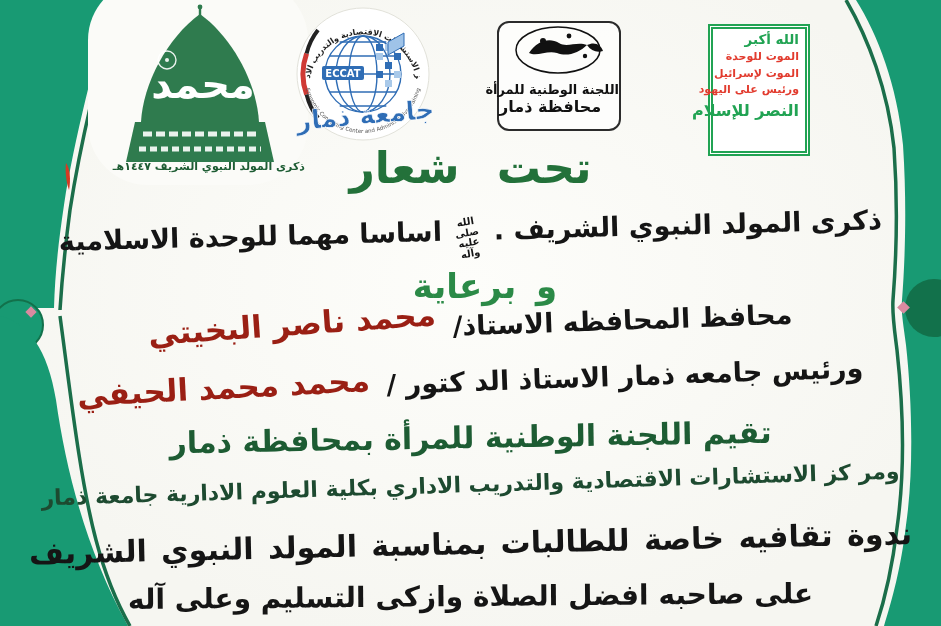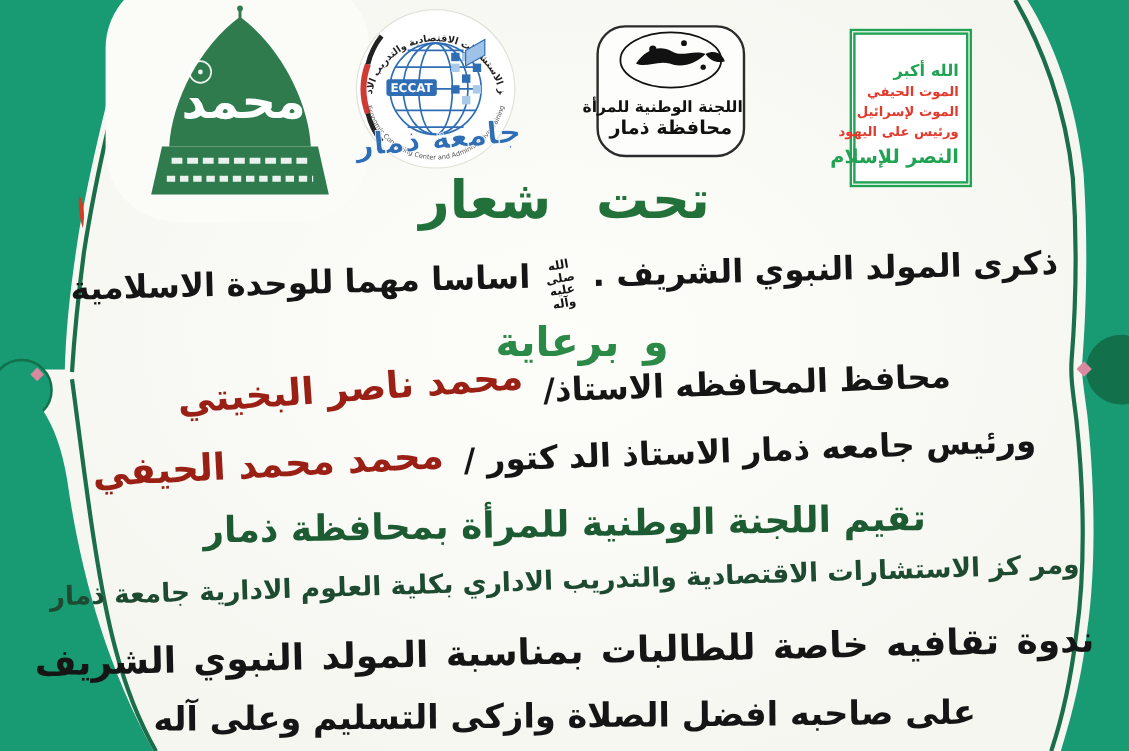--- a/index.html
+++ b/index.html
@@ -34,30 +34,30 @@
   
   .mosque-logo{position:absolute;left:95px;top:4px;width:210px;height:178px;}
   .mosque-caption{
     position:absolute;left:0;top:156px;width:210px;
     font-size:11px;font-weight:bold;color:var(--green-org);
     direction:rtl;white-space:nowrap;
   }
   .eccat-logo{position:absolute;left:288px;top:4px;width:150px;height:150px;}
   .women-logo{
     position:absolute;left:497px;top:21px;width:124px;height:110px;
-    border:2.5px solid #2b2b2b;border-radius:24px;background:rgba(255,255,255,.65);
-    text-align:center;direction:rtl;
+    border:2.5px solid #2b2b2b;border-radius:12px;background:rgba(255,255,255,.65);
+    text-align:left;direction:rtl;
   }
   .women-line1{font-size:13px;font-weight:bold;color:#111;margin-top:1px;white-space:nowrap;}
   .women-line2{font-size:16px;font-weight:bold;color:#111;white-space:nowrap;}
 
   .sarkha-box{
     position:absolute;left:708px;top:24px;width:102px;height:132px;
     background:#fff;border:5px double var(--sarkha-green);
-    padding:20px 6px;direction:rtl;text-align:right;
+    padding:0 6px;direction:rtl;text-align:right;
   }
   .sarkha-line{display:block;font-weight:bold;white-space:nowrap;line-height:1.5;}
   .sarkha-line.l1{font-size:13.5px;color:var(--sarkha-green);}
   .sarkha-line.mid{font-size:11px;color:var(--sarkha-red);}
   .sarkha-line.l5{font-size:16px;color:var(--sarkha-green);}
 
   
   .line{position:absolute;left:0;width:941px;text-align:center;direction:rtl;white-space:nowrap;}
   .under-slogan{top:142px;font-size:44px;font-weight:bold;color:var(--green-heading);word-spacing:22px;letter-spacing:1px;}
   .slogan-line{top:215px;display:flex;justify-content:center;align-items:flex-start;gap:14px;transform:rotate(-1.5deg);}
@@ -140,20 +140,21 @@
         <rect x="103.8" y="1" width="2.4" height="12" fill="var(--mosque-green)"></rect>
         <circle cx="105" cy="3" r="2.4" fill="var(--mosque-green)"></circle>
         <path d="M105,10 C138,34 162,80 164,118 L46,118 C48,80 72,34 105,10 Z" fill="var(--mosque-green)"></path>
         <path d="M40,118 L170,118 L179,158 L31,158 Z" fill="var(--mosque-green)"></path>
         <circle cx="72" cy="56" r="9" fill="none" stroke="#ffffff" stroke-width="1.4" opacity="0.9"></circle>
         <circle cx="72" cy="56" r="2" fill="#ffffff" opacity="0.9"></circle>
         <text x="108" y="94" text-anchor="middle" font-size="40" font-weight="bold" fill="#ffffff">محمد</text>
         <path d="M48,130 h114" stroke="#ffffff" stroke-width="5" stroke-dasharray="9 4" opacity="0.9"></path>
         <path d="M44,145 h122" stroke="#ffffff" stroke-width="5" stroke-dasharray="7 4" opacity="0.9"></path>
       </svg>
+      <div class="mosque-caption">ذكرى المولد النبوي الشريف ١٤٤٧هـ</div>
     </div>
 
     <div class="eccat-logo">
       <svg width="150" height="150" viewBox="0 0 150 150">
         <circle cx="75" cy="70" r="66" fill="#ffffff" stroke="#e2e2da" stroke-width="1"></circle>
         <path d="M18.6,90.5 A60,60 0 0 1 18.6,49.5" fill="none" stroke="#cf3a35" stroke-width="5"></path>
         <path d="M18.6,49.5 A60,60 0 0 1 30,26" fill="none" stroke="#222222" stroke-width="4"></path>
         <path d="M18.6,90.5 A60,60 0 0 0 30,114" fill="none" stroke="#222222" stroke-width="4"></path>
         <defs>
           <path id="arcT" d="M22,74 A54,54 0 0 1 128,74"></path>
@@ -200,20 +201,20 @@
         <circle cx="70" cy="13" r="2.4" fill="#111111"></circle>
         <circle cx="86" cy="33" r="2.2" fill="#111111"></circle>
         <path d="M88,22 C96,18 102,22 104,28 C98,30 92,28 88,22 Z" fill="#111111"></path>
       </svg>
       <div class="women-line1">اللجنة الوطنية للمرأة</div>
       <div class="women-line2">محافظة ذمار</div>
     </div>
 
     <div class="sarkha-box">
       <span class="sarkha-line l1">الله أكبر</span>
-      <span class="sarkha-line mid">الموت الحيفي</span>
+      <span class="sarkha-line mid">الموت للوحدة</span>
       <span class="sarkha-line mid">الموت لإسرائيل</span>
       <span class="sarkha-line mid">ورئيس على اليهود</span>
       <span class="sarkha-line l5">النصر للإسلام</span>
     </div>
 
   </div>
 </div>
 
 </body></html>

